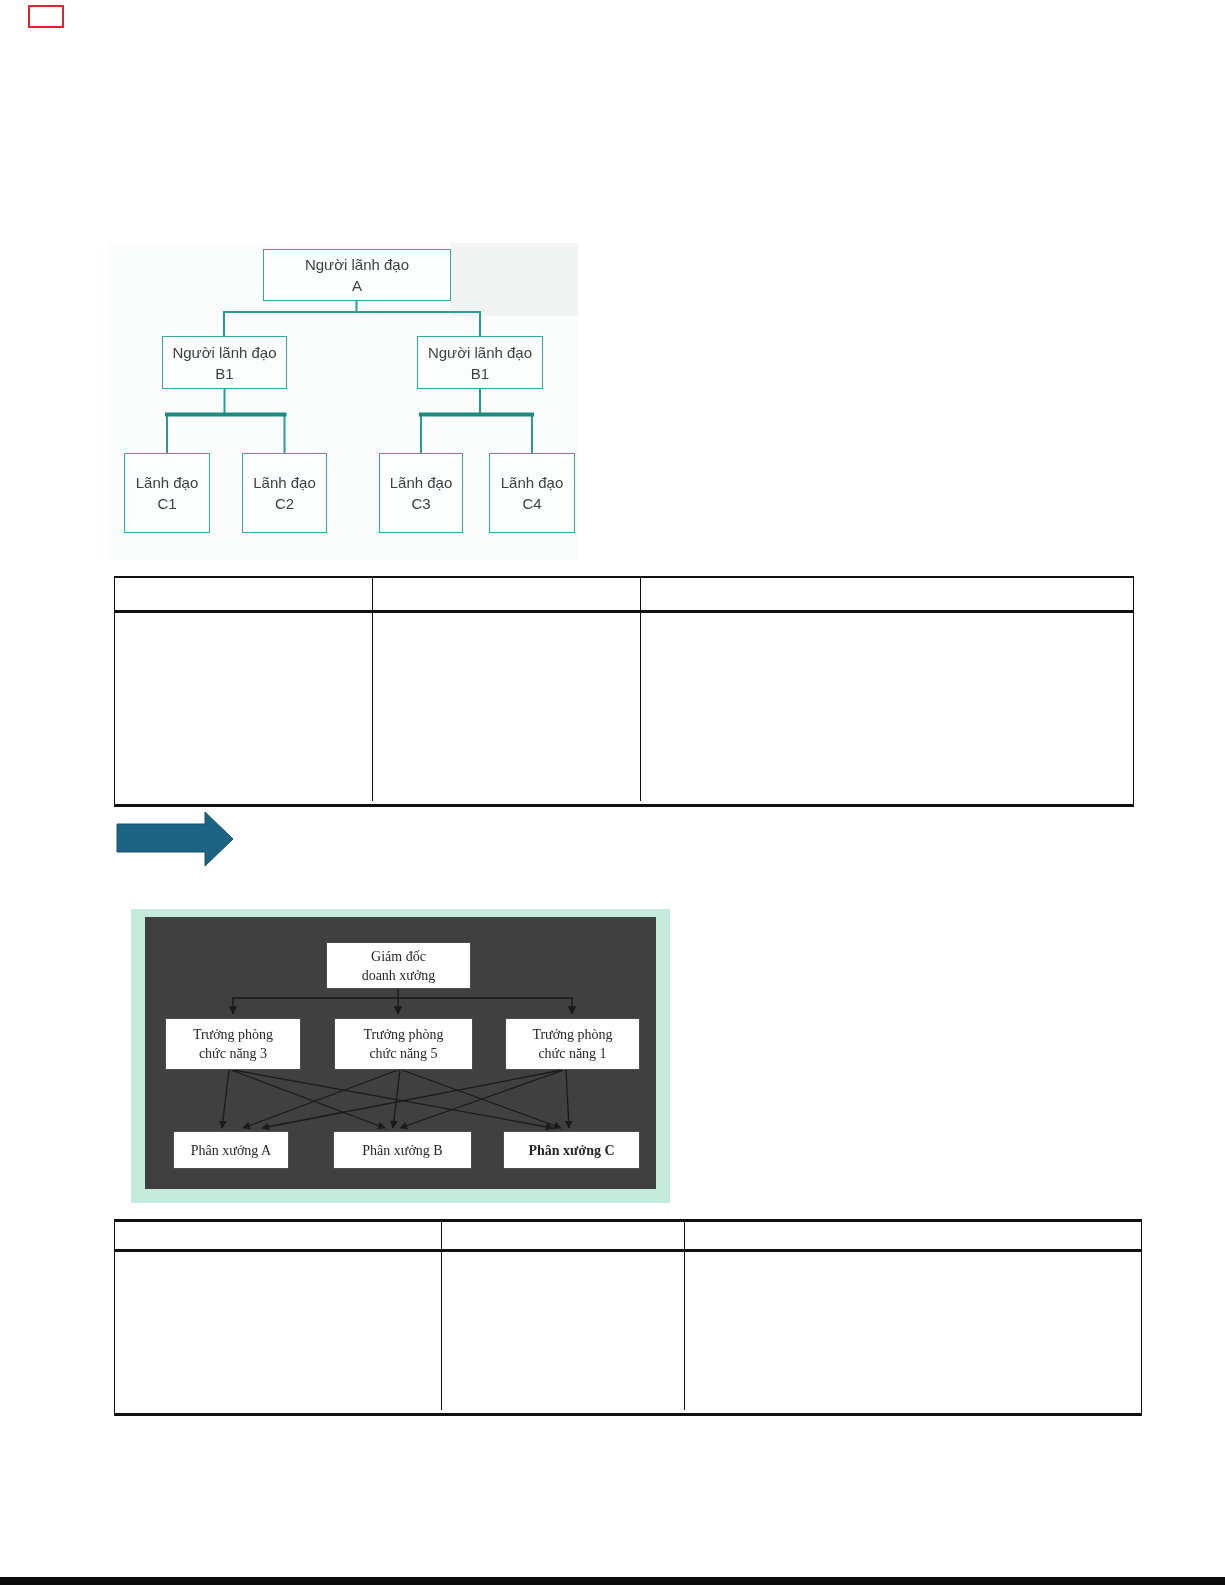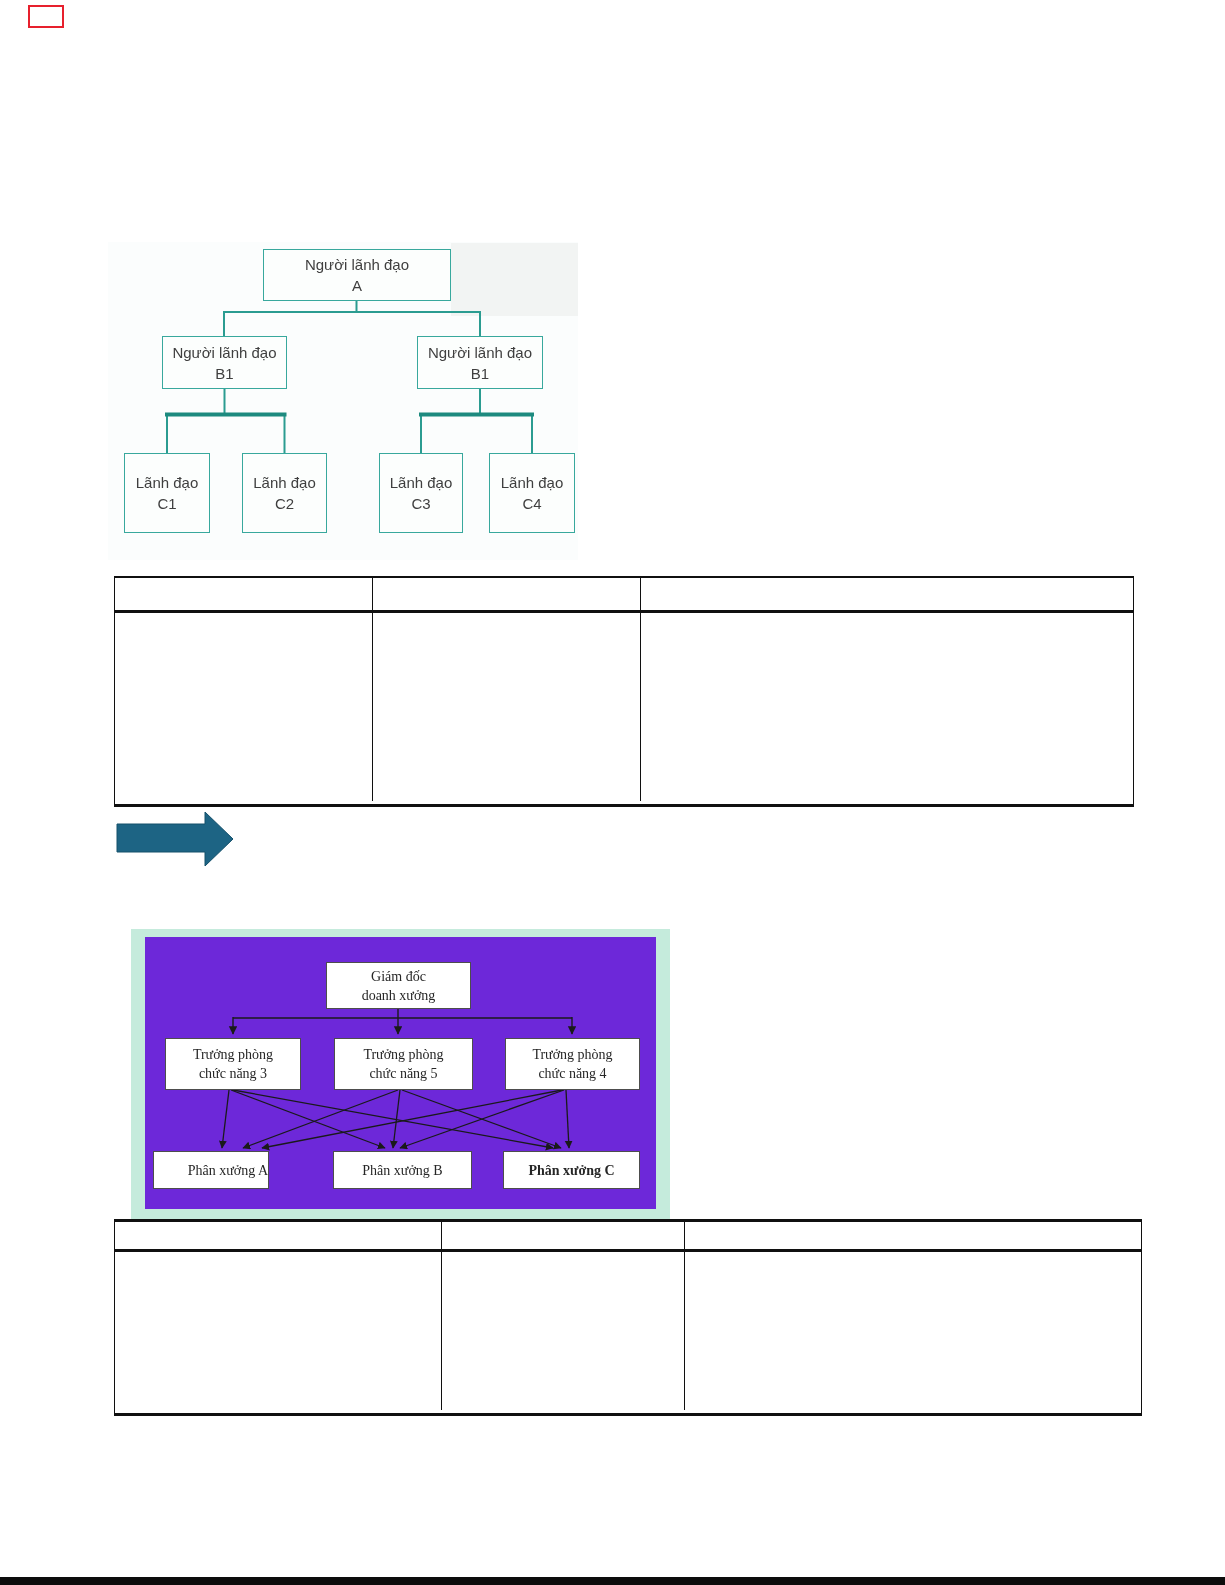--- a/index.html
+++ b/index.html
@@ -36,21 +36,21 @@
           border-top:3px solid #101010;border-bottom:3px solid #101010;}
   .table2 .trow{grid-template-columns:327px 243px 1fr;}
   .table2 .thead{height:30px;border-bottom:3px solid #101010;}
   .table2 .tbody{height:158px;}
 
   
   .blue-arrow{position:absolute;left:110px;top:806px;}
 
   
   .fig2{position:absolute;left:131px;top:909px;width:539px;height:294px;box-sizing:border-box;
-        border-style:solid;border-color:#c5ebdc;border-width:8px 14px 14px 14px;background:#6d28d9;margin-top:20px;}
+        border-style:solid;border-color:#c5ebdc;border-width:8px 14px 14px 14px;background:#404040;}
   .fig2-inner{position:relative;width:511px;height:272px;font-family:"Liberation Serif",serif;}
   .f2box{position:absolute;box-sizing:border-box;border:1.5px solid #4d4d4d;background:#ffffff;
          display:flex;flex-direction:column;align-items:center;justify-content:center;
          color:#262626;font-size:14px;line-height:19px;text-align:center;}
   .f2-svg{position:absolute;left:0;top:0;}
 
   
   .footer-bar{position:absolute;left:0;top:1577px;width:1225px;height:8px;background:#0c0c0c;}
 </style>
 </head>
@@ -166,24 +166,24 @@
       <div class="f2box" style="left:20px;top:101px;width:136px;height:52px;">
         <span>Trưởng phòng</span>
         <span>chức năng 3</span>
       </div>
       <div class="f2box" style="left:189px;top:101px;width:139px;height:52px;">
         <span>Trưởng phòng</span>
         <span>chức năng 5</span>
       </div>
       <div class="f2box" style="left:360px;top:101px;width:135px;height:52px;">
         <span>Trưởng phòng</span>
-        <span>chức năng 4</span>
-      </div>
-
-      <div class="f2box" style="left:8px;top:214px;width:116px;height:38px;align-items:flex-end;">
+        <span>chức năng 1</span>
+      </div>
+
+      <div class="f2box" style="left:28px;top:214px;width:116px;height:38px;">
         <span>Phân xưởng A</span>
       </div>
       <div class="f2box" style="left:188px;top:214px;width:139px;height:38px;text-align:center;">
         <span>Phân xưởng B</span>
       </div>
       <div class="f2box" style="left:358px;top:214px;width:137px;height:38px;font-weight:bold;">
         <span>Phân xưởng C</span>
       </div>
     </div>
   </div>

